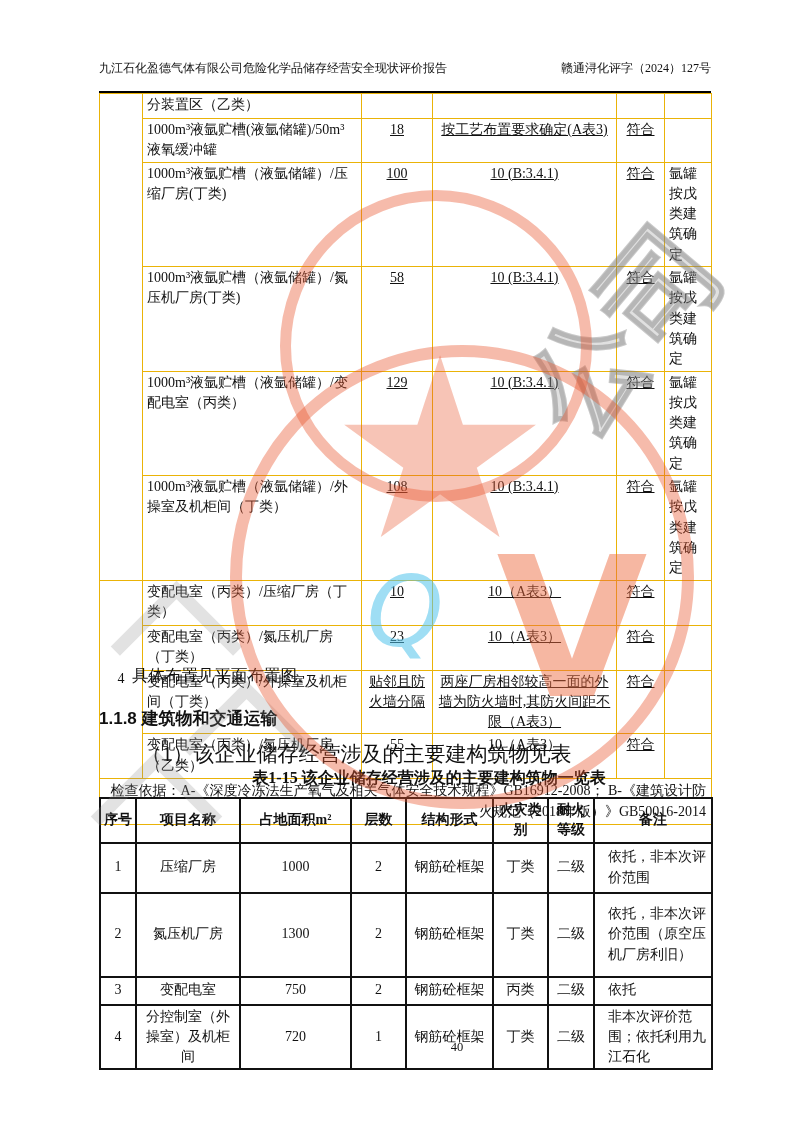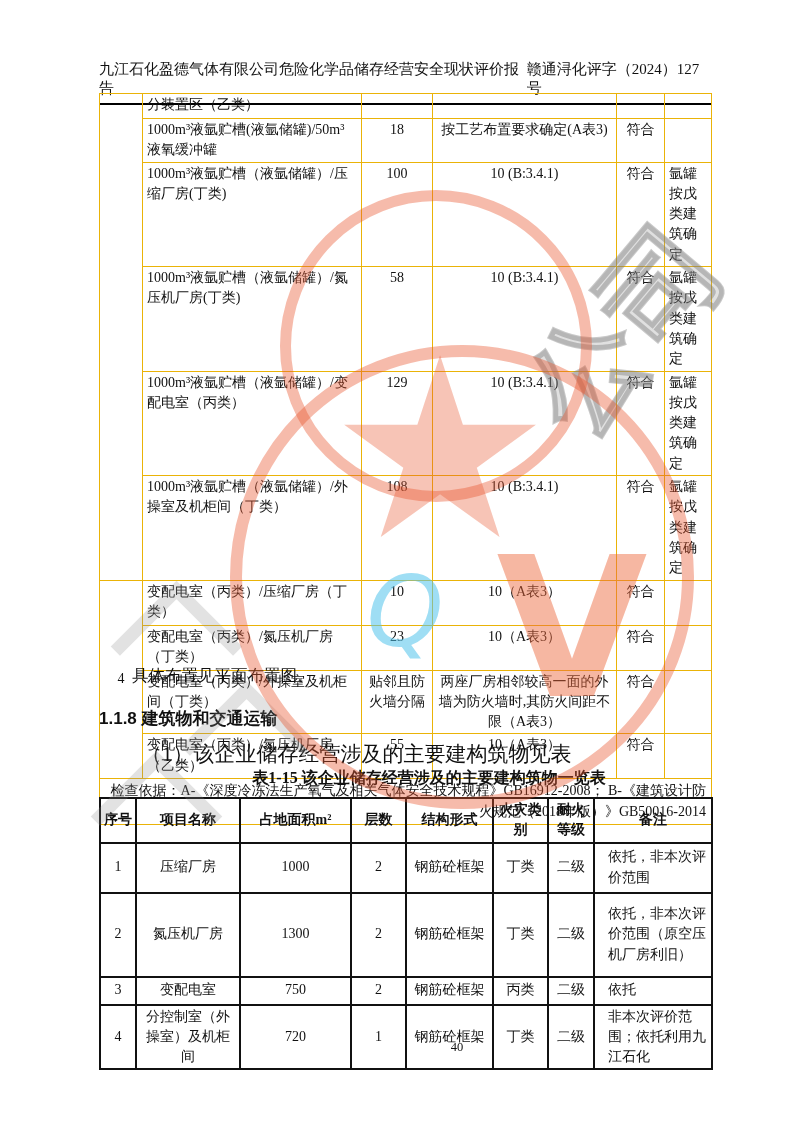--- a/index.html
+++ b/index.html
@@ -1,27 +1,27 @@
 <!DOCTYPE html>
 <html><head>
 <meta charset="utf-8">
 <style>
   html,body{margin:0;padding:0;background:#888;}
   .page{position:relative;width:793px;height:1122px;background:#ffffff;overflow:hidden;
         font-family:"Liberation Serif","DejaVu Serif",serif;color:#111;}
   
   .doc-header{position:absolute;left:99px;top:60px;width:612px;display:flex;
-        justify-content:space-between;align-items:flex-end;font-size:15px;
-        padding-bottom:5px;border-bottom:2px solid #000;}
+        justify-content:space-between;align-items:flex-end;font-size:12px;
+        padding-bottom:14px;border-bottom:2px solid #000;}
   
   table{border-collapse:collapse;table-layout:fixed;}
   .t1{position:absolute;left:99px;top:93px;width:612px;font-size:14px;line-height:1.45;}
   .t1 td{border:1px solid #eab308;padding:1px 4px;vertical-align:top;word-break:break-all;}
   .t1 td.num{text-align:center;vertical-align:middle;}
-  .t1 td.val,.t1 td.req,.t1 td.ok{text-align:center;}
+  .t1 td.val,.t1 td.req,.t1 td.ok{text-align:center;text-decoration:underline;}
   .t1 td.rk{text-align:left;}
   .t1 tr.h25{height:25px}.t1 tr.h43{height:43px}.t1 tr.h67{height:67px}
   .t1 tr.h62{height:62px}.t1 tr.h63{height:63px}.t1 tr.h65{height:65px}
   .t1 tr.h45{height:45px}.t1 tr.h60{height:60px}.t1 tr.hnote{height:43px}
   .t1 td.note{text-align:right;vertical-align:middle;padding:2px 5px;}
   
   .para1{position:absolute;left:99px;top:665px;width:612px;font-size:16.5px;text-indent:2em;}
   .h118{position:absolute;left:99px;top:707px;width:612px;font-size:17px;font-weight:bold;
         font-family:"Liberation Sans","DejaVu Sans",sans-serif;}
   .para2{position:absolute;left:99px;top:740px;width:612px;font-size:21px;text-indent:2em;}

